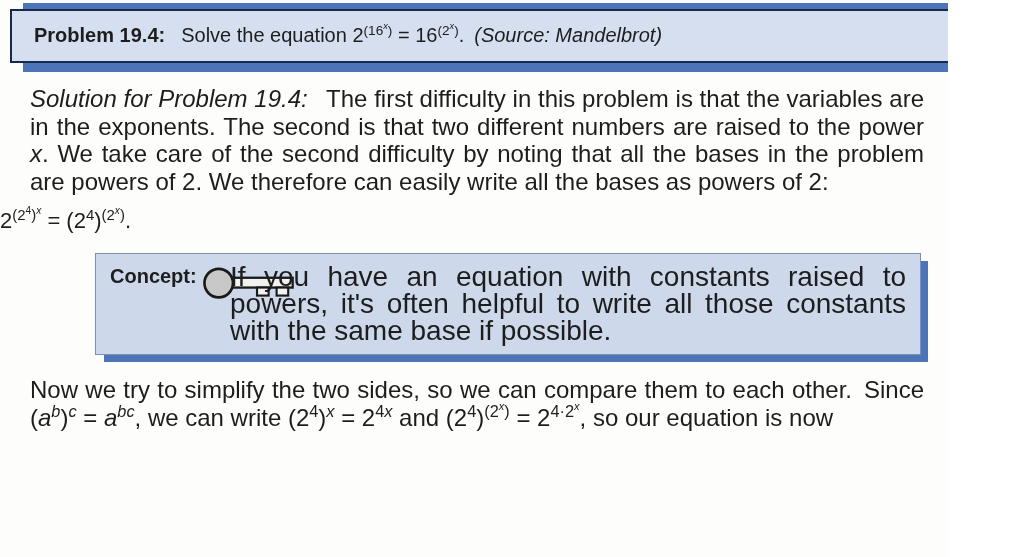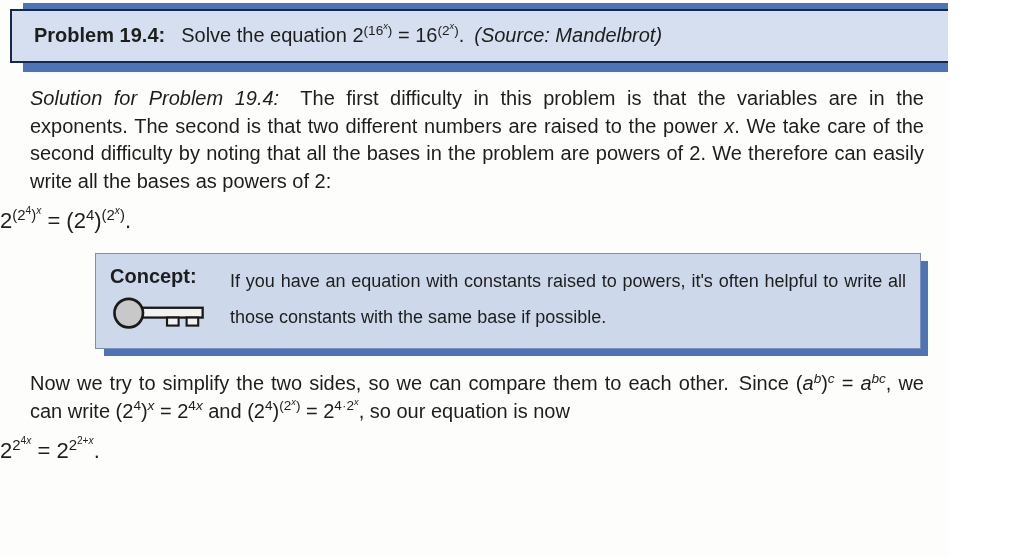--- a/index.html
+++ b/index.html
@@ -31,21 +31,21 @@
     border:2px solid var(--box-border,#17284e);
     padding:11px 16px 12px 22px;
     font-size:20px;
     line-height:27px;
   }
   .problem-label{font-weight:bold;margin-right:16px;}
   
   .para{
     margin:0;
     padding:0 24px 0 30px;
-    font-size:20px;
+    font-size:24px;
     line-height:27.5px;
     text-align:justify;
   }
   .para-intro{margin-top:22px;}
   .para-mid{margin-top:21px;}
   .para-last{margin-top:17px;}
   
   .equation{
     text-align:left;
     font-size:22px;
@@ -61,28 +61,28 @@
   .concept-box{
     position:relative;
     background:var(--concept-bg,#cdd8ea);
     border:1.5px solid var(--concept-border,#7d90b4);
     padding:9px 14px 10px 14px;
     display:flex;
     gap:14px;
   }
   .concept-left{
     flex:none;width:106px;
-    display:flex;flex-direction:column;gap:3px;
+    display:flex;flex-direction:row;gap:3px;
   }
   .concept-label{font-weight:bold;font-size:20px;line-height:27px;}
   .key-icon{display:block;margin-top:1px;}
   .concept-text{
     flex:1;
-    font-size:18px;
-    line-height:36px;
+    font-size:28px;
+    line-height:27px;
     text-align:justify;
   }
 </style>
 </head>
 <body>
 
 <div class="page">
 
   <div class="pbox-wrap">
     <div class="pbox-shadow"></div>
@@ -110,15 +110,14 @@
         </span>
       </div>
       <div class="concept-text">If you have an equation with constants raised to powers, it's often helpful to write all those constants with the same base if possible.</div>
     </div>
   </div>
 
   <p class="para para-mid">Now we try to simplify the two sides, so we can compare them to each other. Since (<i>a</i><sup><i>b</i></sup>)<sup><i>c</i></sup> = <i>a</i><sup><i>bc</i></sup>, we can write (2<sup>4</sup>)<sup><i>x</i></sup> = 2<sup>4<i>x</i></sup> and (2<sup>4</sup>)<sup>(2<sup><i>x</i></sup>)</sup> = 2<sup>4·2<sup><i>x</i></sup></sup>, so our equation is now</p>
 
 
 
-  <div class="equation">2<sup>2<sup>4<i>x</i></sup></sup> = 2<sup>2<sup>2+<i>x</i></sup></sup>.</div>
 
 </div>
 
 </body></html>

